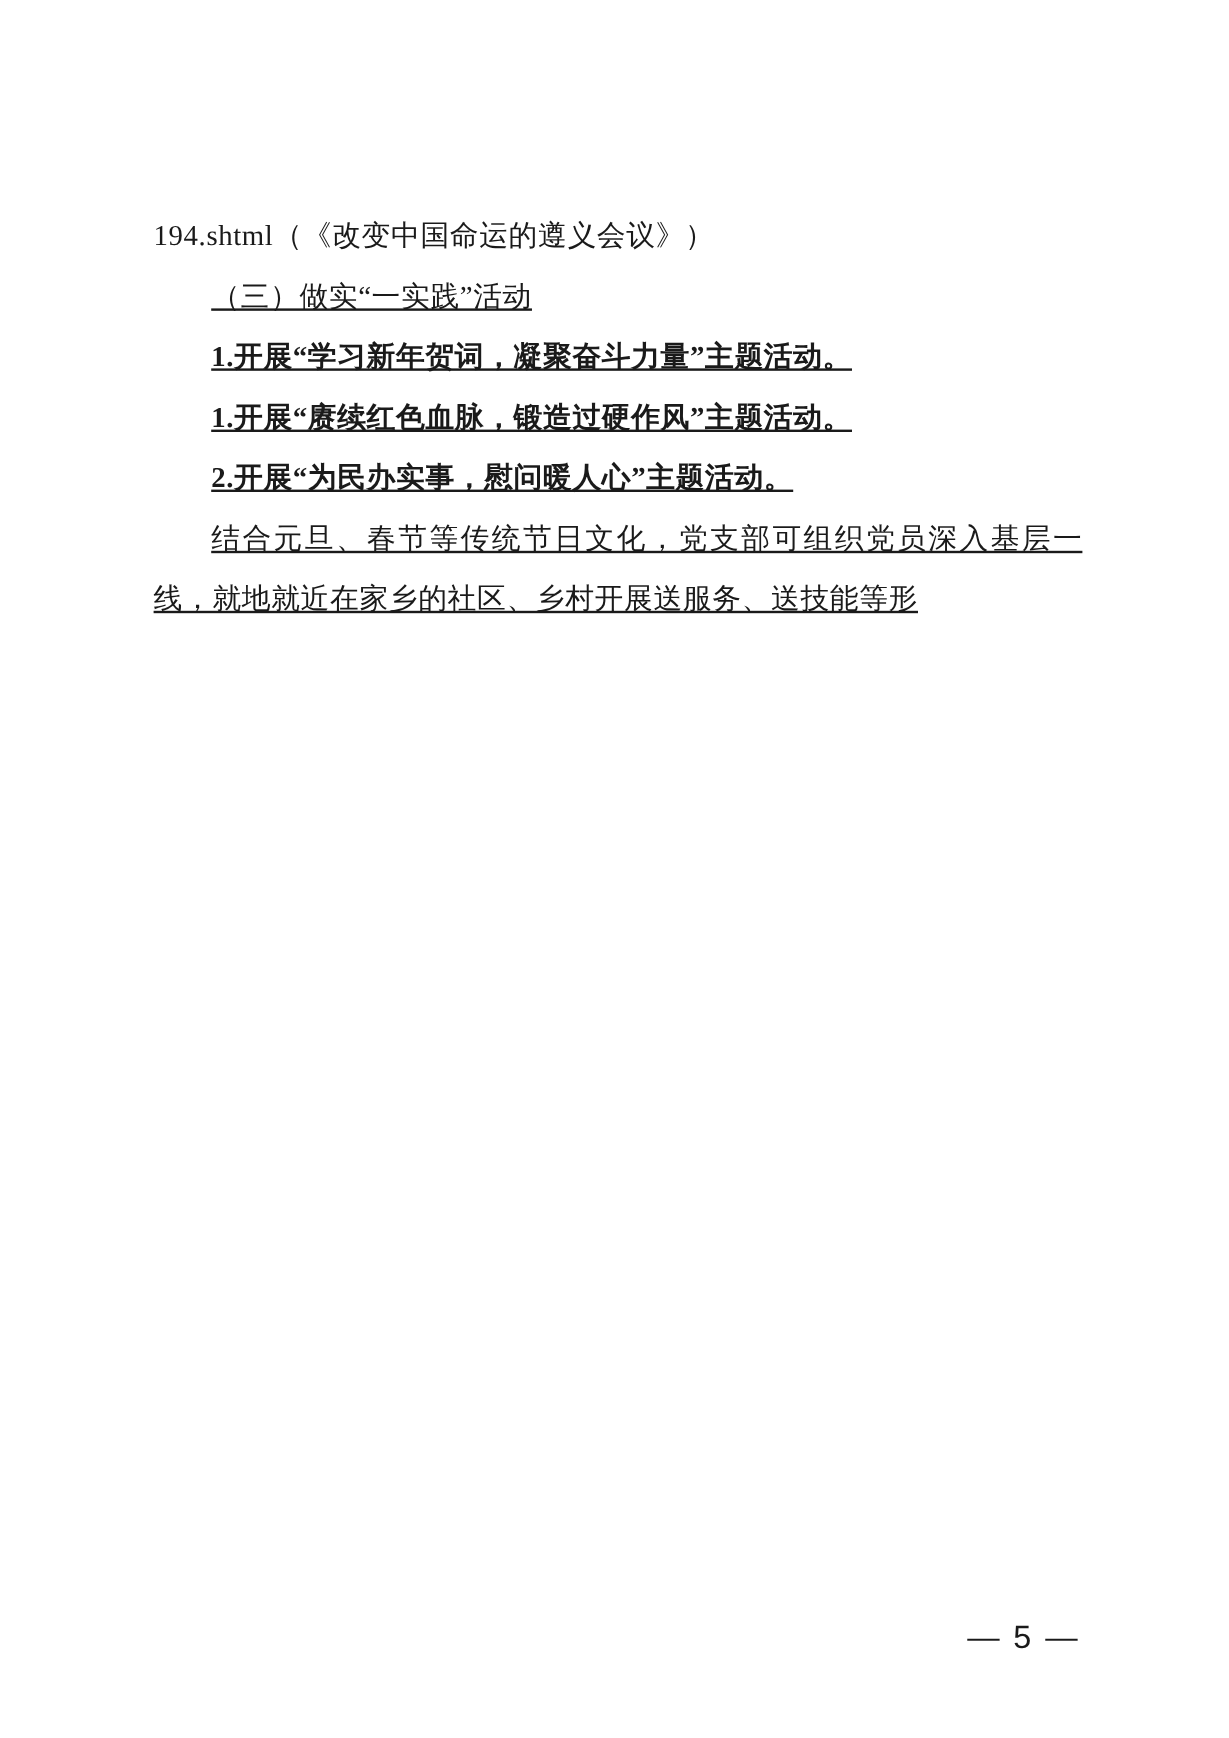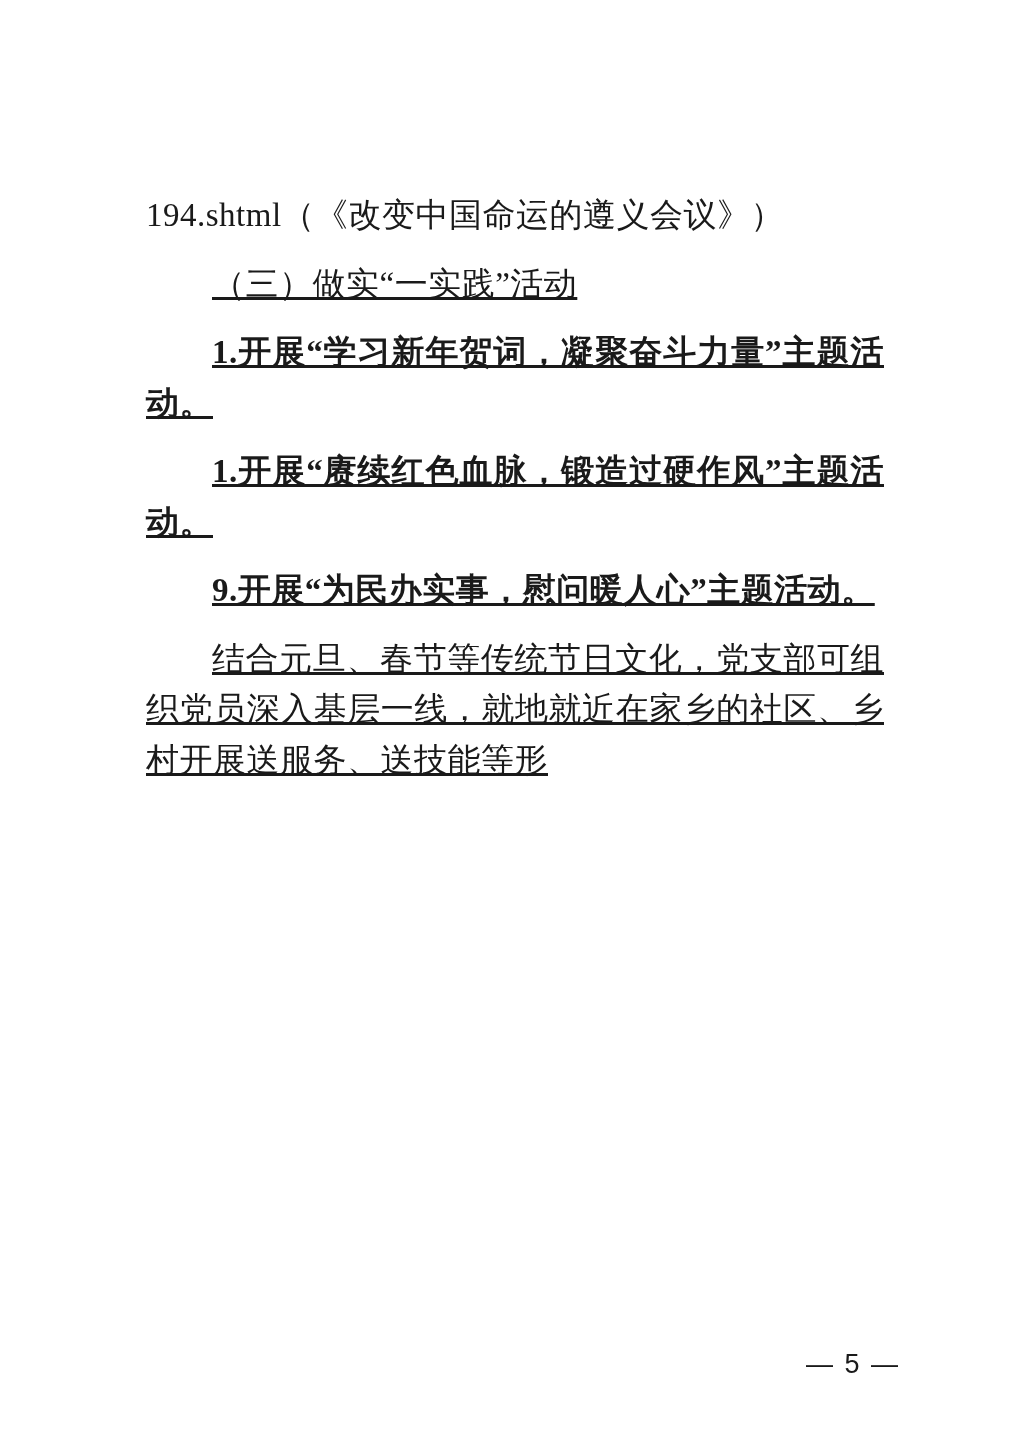--- a/index.html
+++ b/index.html
@@ -17,22 +17,22 @@
     overflow: hidden;
     box-sizing: border-box;
   }
   .content {
     position: absolute;
     top: 172px;
     left: 128px;
     width: 774px;
   }
   .para {
-    margin: 18px;
-    font-size: 33px;
+    margin: 0;
+    font-size: 24px;
     line-height: 50.5px;
     text-align: justify;
     text-justify: inter-ideograph;
     letter-spacing: 0.5px;
     word-break: break-all;
   }
   .para.indent {
     text-indent: 2em;
     text-decoration: underline;
   }
@@ -51,19 +51,19 @@
 </style>
 </head>
 <body>
 
 <div class="page">
   <main class="content" id="paragraphs">
       <p class="para plain">194.shtml（《改变中国命运的遵义会议》）</p>
       <p class="para indent">（三）做实“一实践”活动</p>
       <p class="para indent bold-head">1.开展“学习新年贺词，凝聚奋斗力量”主题活动。</p>
       <p class="para indent bold-head">1.开展“赓续红色血脉，锻造过硬作风”主题活动。</p>
-      <p class="para indent bold-head">9.开展“为民办实事，慰问暖人心”主题活动。</p>
+      <p class="para indent bold-head">2.开展“为民办实事，慰问暖人心”主题活动。</p>
       <p class="para indent">结合元旦、春节等传统节日文化，党支部可组织党员深入基层一线，就地就近在家乡的社区、乡村开展送服务、送技能等形</p>
     </main>
   <footer class="footer">
     <span>— 5 —</span>
   </footer>
 </div>
 
 </body></html>

